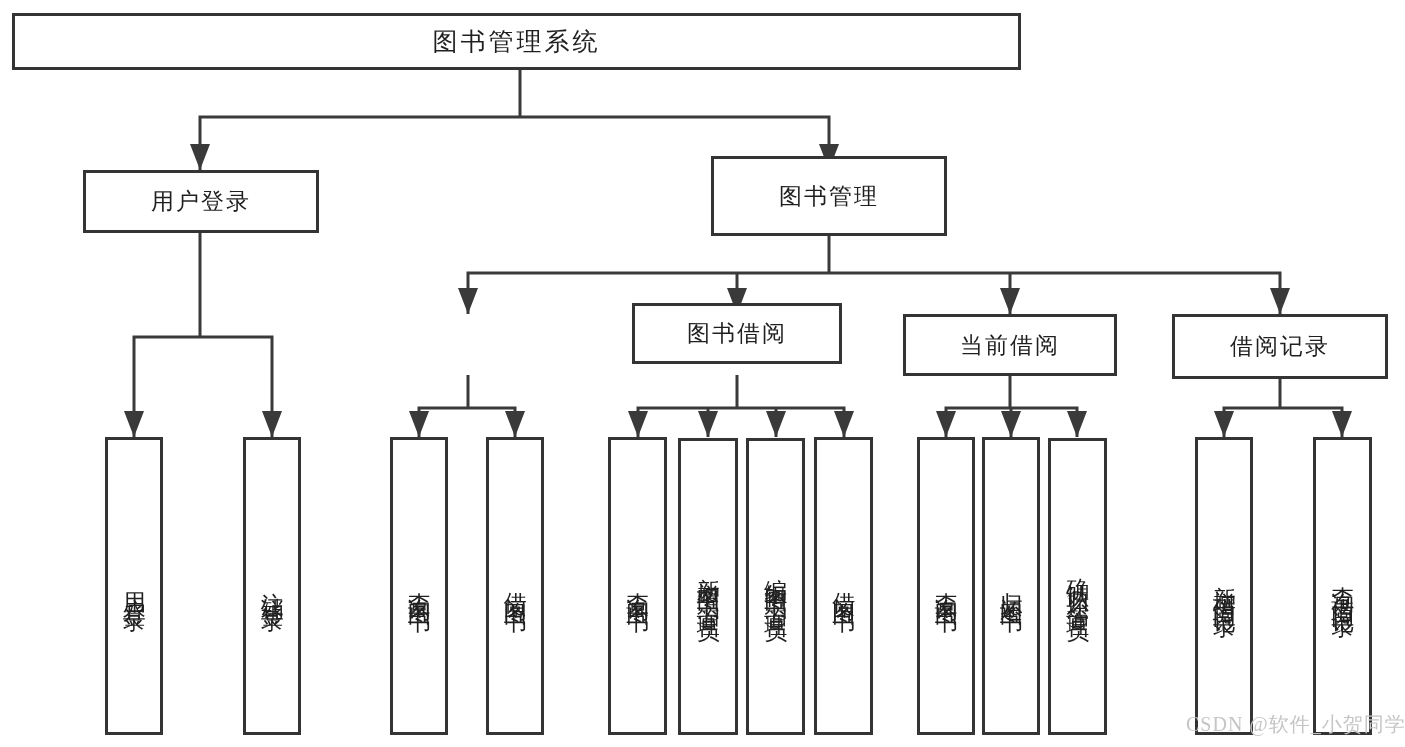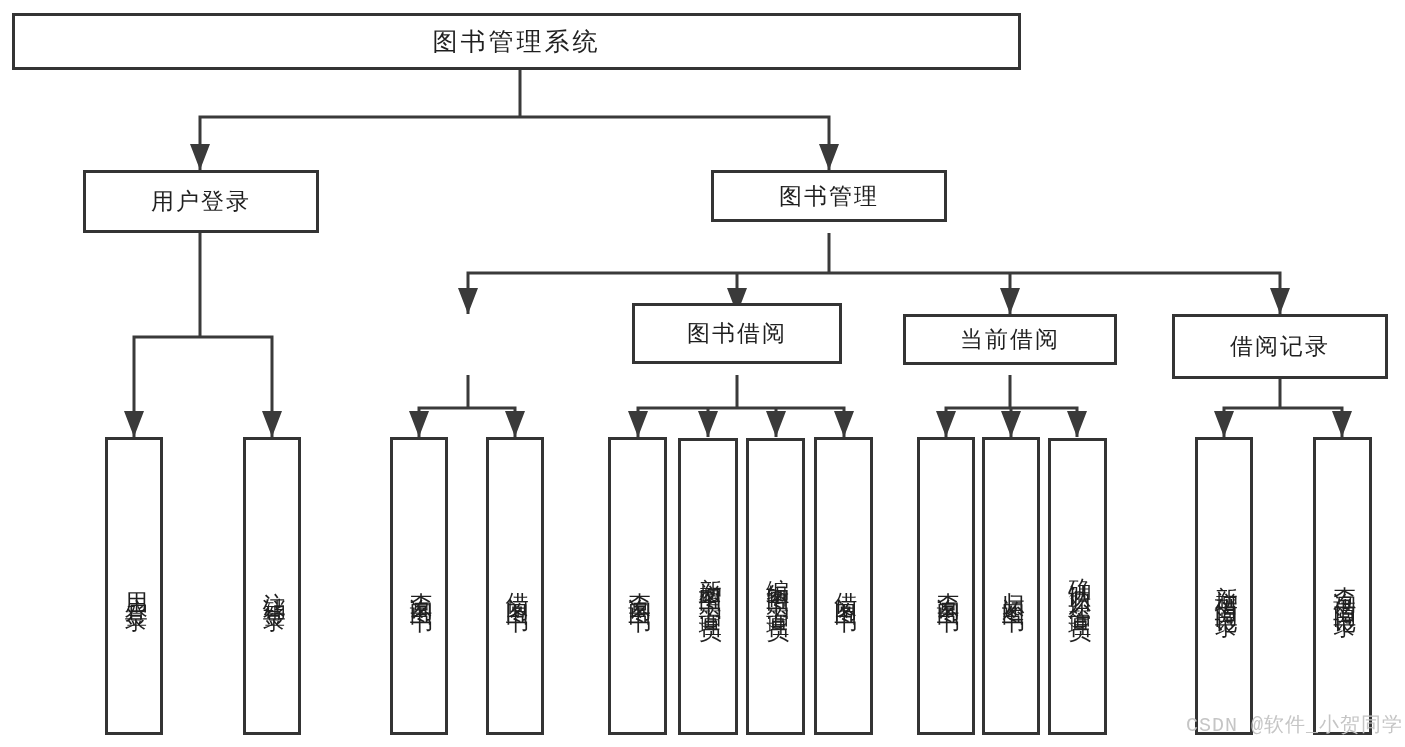--- a/index.html
+++ b/index.html
@@ -1,21 +1,21 @@
 <!DOCTYPE html>
 <html><head>
 <meta charset="utf-8">
 <style>
   html, body { margin: 0; padding: 0; background: #ffffff; }
   .canvas {
     position: relative;
     width: 1405px;
     height: 747px;
     background: #ffffff;
-    font-family: Liberation Mono, monospace;
+    font-family: Liberation Serif, serif;
     overflow: hidden;
   }
   .connectors {
     position: absolute;
     left: 0; top: 0;
     width: 1405px; height: 747px;
     pointer-events: none;
   }
   .box {
     position: absolute;
@@ -88,28 +88,28 @@
       M1332,411 L1352,411 L1342,437 Z"></path>
   </svg>
 
   <div class="box root" style="left:12px;top:13px;width:1009px;height:57px">
     <span class="h-label">图书管理系统</span>
   </div>
 
   <div class="box" style="left:83px;top:170px;width:236px;height:63px">
     <span class="h-label">用户登录</span>
   </div>
-  <div class="box" style="left:711px;top:170px;width:236px;height:52px">
+  <div class="box" style="left:711px;top:156px;width:236px;height:80px">
     <span class="h-label">图书管理</span>
   </div>
 
   <div class="box" style="left:632px;top:303px;width:210px;height:61px">
     <span class="h-label">图书借阅</span>
   </div>
-  <div class="box" style="left:903px;top:314px;width:214px;height:51px">
+  <div class="box" style="left:903px;top:314px;width:214px;height:62px">
     <span class="h-label">当前借阅</span>
   </div>
   <div class="box" style="left:1172px;top:314px;width:216px;height:65px">
     <span class="h-label">借阅记录</span>
   </div>
 
   <div class="box" style="left:105px;top:437px;width:58px;height:298px">
     <span class="v-label">用户登录</span>
   </div>
   <div class="box" style="left:243px;top:437px;width:58px;height:298px">

